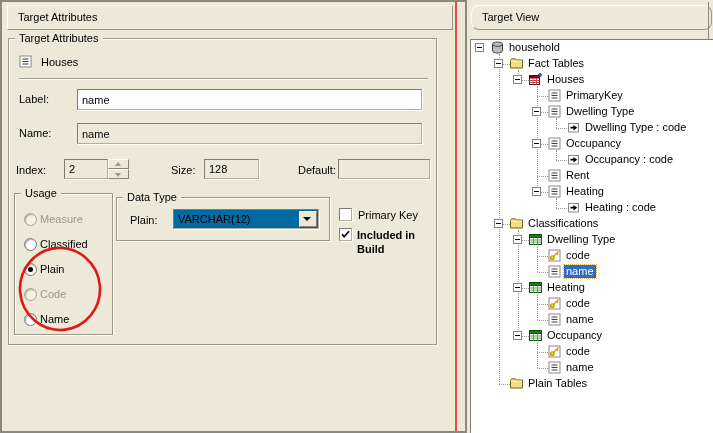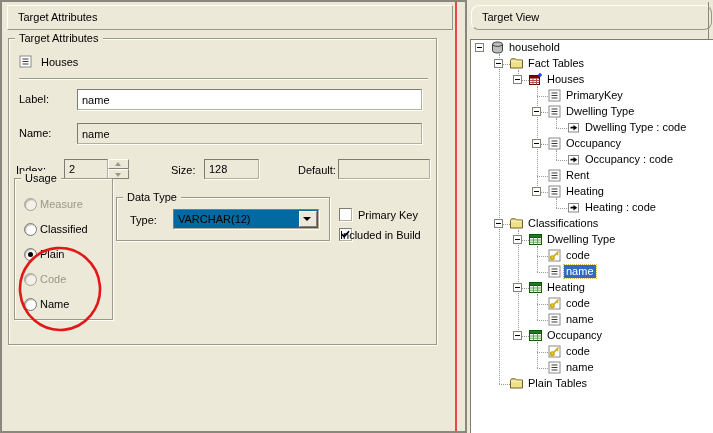--- a/index.html
+++ b/index.html
@@ -102,57 +102,57 @@
             <span class="arr-dn"></span>
           </span>
       </span>
 
       <span class="lbl" style="left:162px;top:124px;">Size:</span>
       <input class="field dim" style="left: 195px; top: 120px; width: 55px; height: 20px;" value="128">
 
       <span class="lbl" style="left:289px;top:124px;">Default:</span>
       <input class="field dim" style="left: 329px; top: 120px; width: 92px; height: 20px;">
 
-      <div class="groupbox" style="left:5px;top:139px;width:97px;height:140px;">
+      <div class="groupbox" style="left:5px;top:154px;width:97px;height:140px;">
         <span class="gtitle">Usage</span>
 
         <span class="radio dis" style="left:9px;top:19px;"></span>
         <span class="lbl dis-txt" style="left:25px;top:18px;">Measure</span>
 
         <span class="radio" style="left:9px;top:44px;"></span>
         <span class="lbl" style="left:25px;top:43px;">Classified</span>
 
         <span class="radio sel" style="left:9px;top:69px;"></span>
         <span class="lbl" style="left:25px;top:68px;">Plain</span>
 
         <span class="radio dis" style="left:9px;top:94px;"></span>
         <span class="lbl dis-txt" style="left:25px;top:93px;">Code</span>
 
         <span class="radio" style="left:9px;top:119px;"></span>
         <span class="lbl" style="left:25px;top:118px;">Name</span>
       </div>
 
       <div class="groupbox" style="left:107px;top:158px;width:212px;height:42px;">
         <span class="gtitle">Data Type</span>
-        <span class="lbl" style="left:13px;top:15px;">Type:</span>
+        <span class="lbl" style="left:13px;top:15px;">Plain:</span>
         <div class="combo" style="left:56px;top:11px;width:146px;height:20px;">
           <span class="ctext">VARCHAR(12)</span>
           <span class="cbtn"></span>
         </div>
       </div>
 
       <span class="checkbox" style="left:330px;top:169px;"></span>
       <span class="lbl" style="left:349px;top:169px;">Primary Key</span>
 
       <span class="checkbox" style="left:330px;top:189px;">
         <svg width="11" height="11" viewBox="0 0 11 11">
             <path d="M2 5.3 L4.2 7.7 L9 2.3" fill="none" stroke="#000" stroke-width="1.7"></path>
           </svg>
       </span>
-      <span class="lbl" style="left:331px;top:189px;">Included in Build</span>
+      <span class="lbl" style="left:348px;top:189px;font-weight:bold;">Included in Build</span>
 
       <svg class="abs" style="left:3px;top:206px;pointer-events:none;" width="94" height="92" viewBox="0 0 94 92">
         <ellipse cx="48" cy="44" rx="40" ry="41" fill="none" stroke="#e01818" stroke-width="2.6" transform="rotate(-5 48 44)"></ellipse>
       </svg>
     </div>
   </div>
 
   <div class="abs" style="left:465px;top:0;width:248px;height:433px;background:#ece9d8;border-left:2px solid #8a887c;box-sizing:border-box;">
     <div class="caption" style="left:4px;top:5px;width:229px;border-radius:8px;">Target View</div>
   </div>

